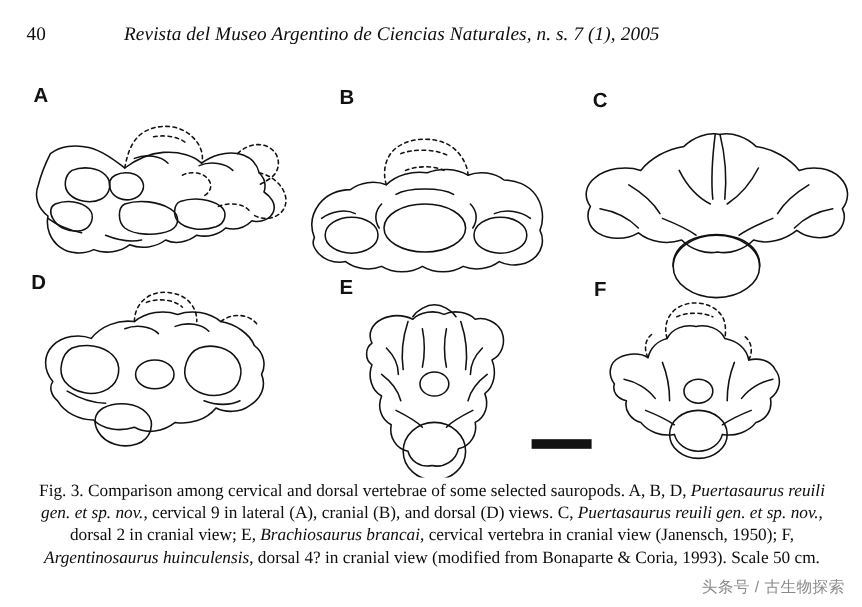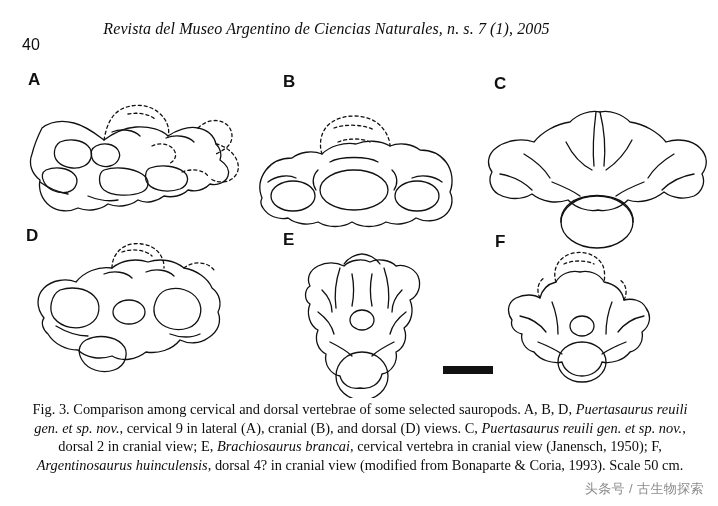--- a/index.html
+++ b/index.html
@@ -25,23 +25,23 @@
   .running-head {
     position: absolute;
     top: 20px;
     left: 0;
     width: 718px;
     height: 22px;
   }
   .folio {
     position: absolute;
     left: 22px;
-    top: 16px;
+    top: 0;
     font-size: 16px;
-    font-family: Liberation Sans, sans-serif;
+    font-family: Liberation Serif, serif;
     letter-spacing: 0.2px;
   }
   .journal-line {
     position: absolute;
     left: 0;
     top: 0;
     width: 653px;
     text-align: center;
     font-style: italic;
     font-size: 16px;

